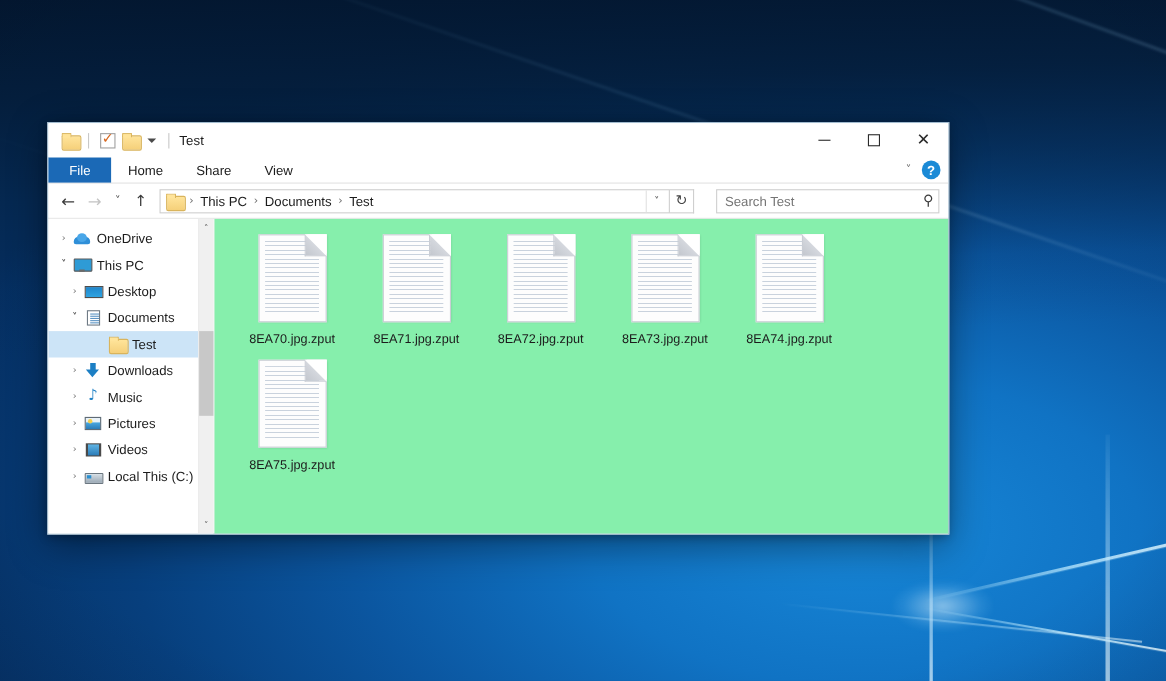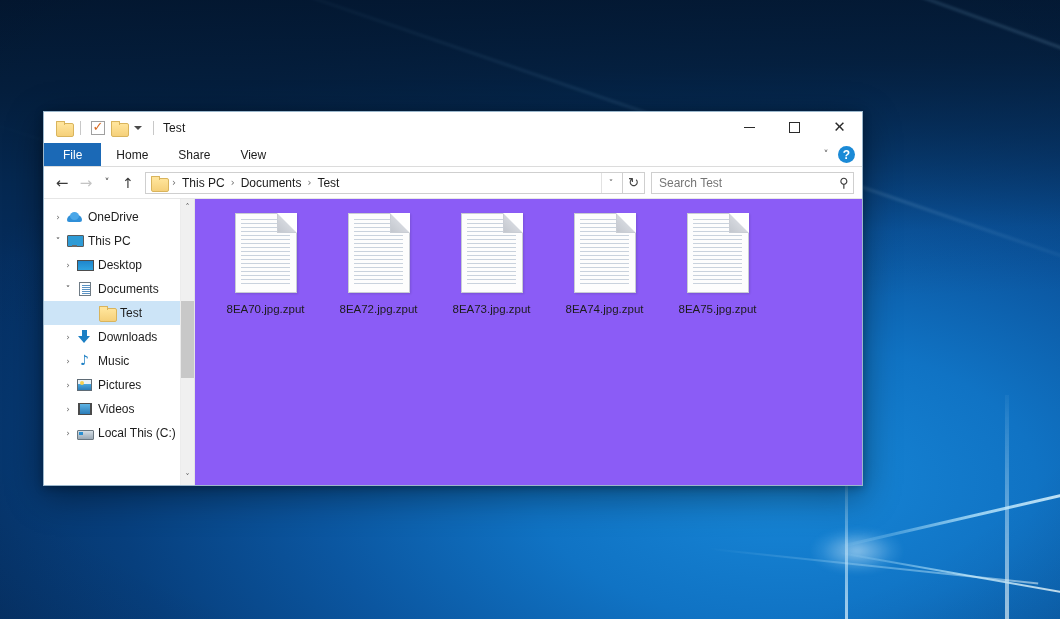--- a/index.html
+++ b/index.html
@@ -170,21 +170,21 @@
   .crumb-drop {
     width: 19px; height: 20px; display:flex; align-items:center; justify-content:center;
     font-size: 9px; color: #555; border-left: 1px solid #e2e2e2; font-family:"DejaVu Sans", sans-serif;
   }
   .refresh-btn {
     width: 22px; height: 22px; display:flex; align-items:center; justify-content:center;
     font-size: 13px; color: #444; border: 1px solid #cfcfcf; border-left: none;
     font-family:"DejaVu Sans", sans-serif;
   }
   .searchbox {
-    width: 203px; height: 22px; margin-left: 6px; border: 1px solid #cfcfcf;
+    width: 203px; height: 22px; margin-left: 20px; border: 1px solid #cfcfcf;
     display: flex; align-items: center; padding: 0 4px 0 7px; background: #fff;
   }
   .searchbox input {
     flex: 1; border: none; outline: none; font-size: 12px; color: #6a6a6a;
     font-family: "Liberation Sans", sans-serif; background: transparent; min-width: 0;
   }
   .search-ico { font-size: 13px; color: #3a3a3a; font-family:"DejaVu Sans", sans-serif; transform: scaleX(-1); }
 
   
   .win-body { flex: 1; display: flex; min-height: 0; border-top: 1px solid #e6e6e6; }
@@ -281,21 +281,21 @@
   .sb-track { flex: 1; width: 14px; position: relative; }
   .sb-thumb {
     position: absolute; left: 0; width: 14px; top: 34%; height: 30%;
     background: #c8c8c8;
   }
 
   .navpane-divider { width: 1px; background: #e4e4e4; flex: none; }
 
   
   .content {
-    flex: 1; background: #8b5cf6; position: relative; padding: 12px 0 0 14px;
+    flex: 1; background: #86efac; position: relative; padding: 12px 0 0 14px;
     overflow: hidden;
   }
   .file-grid { display: flex; flex-wrap: wrap; align-content: flex-start; }
   .file-tile {
     width: 113px; display: flex; flex-direction: column; align-items: center;
     padding-top: 2px; padding-bottom: 8px;
   }
 
   .file-icon-wrap { width: 76px; height: 84px; display: flex; align-items: flex-start; justify-content: center; }
   .doc-icon {
@@ -547,20 +547,30 @@
             <div class="file-icon-wrap">
               <div class="doc-icon">
                 <div class="lines"></div>
                 <div class="lines-top"></div>
                 <div class="fold"></div>
               </div>
             </div>
             <div class="file-label">8EA70.jpg.zput</div>
           </div>
 
+          <div class="file-tile">
+            <div class="file-icon-wrap">
+              <div class="doc-icon">
+                <div class="lines"></div>
+                <div class="lines-top"></div>
+                <div class="fold"></div>
+              </div>
+            </div>
+            <div class="file-label">8EA71.jpg.zput</div>
+          </div>
 
           <div class="file-tile">
             <div class="file-icon-wrap">
               <div class="doc-icon">
                 <div class="lines"></div>
                 <div class="lines-top"></div>
                 <div class="fold"></div>
               </div>
             </div>
             <div class="file-label">8EA72.jpg.zput</div>

